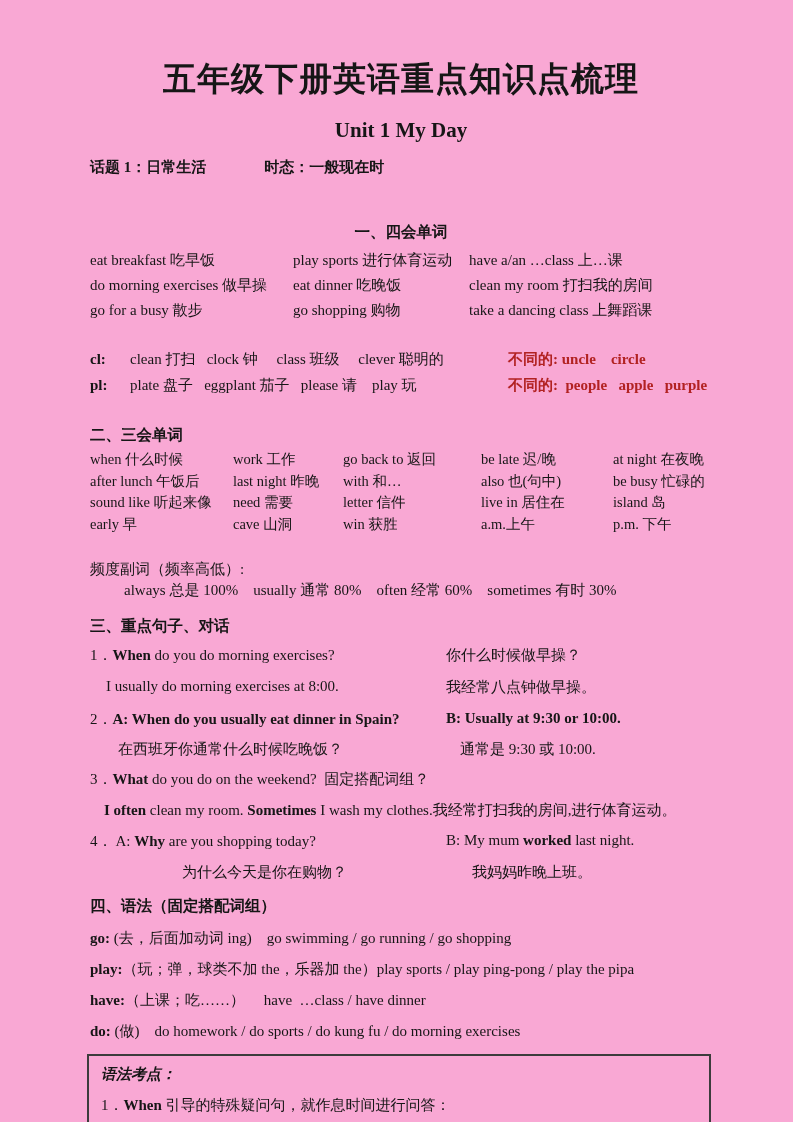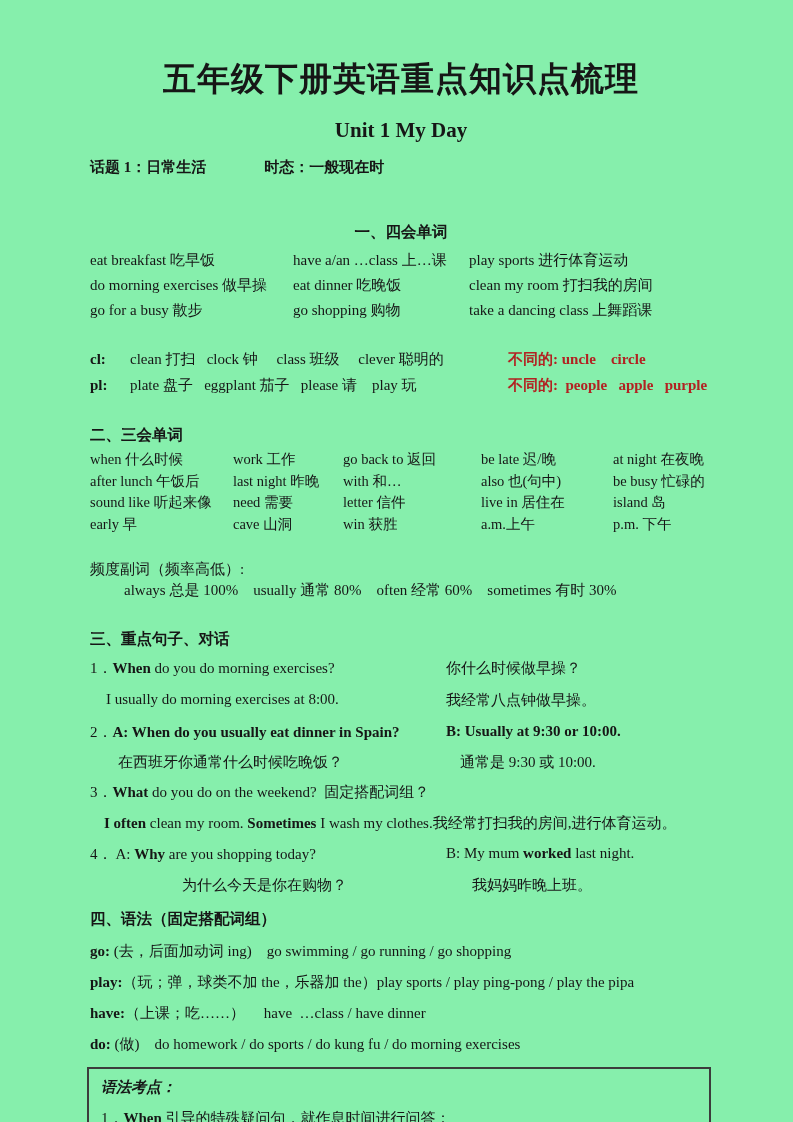--- a/index.html
+++ b/index.html
@@ -2,21 +2,21 @@
 <html><head>
 <meta charset="utf-8">
 <style>
   :root { --red: #b22222; --ink: #161616; }
   * { box-sizing: border-box; }
   html, body { margin: 0; padding: 0; background: #e9e9e9; }
   .page {
     position: relative;
     width: 793px; height: 1122px;
     margin: 0 auto;
-    background: #86efac;
+    background: #f9a8d4;
     color: var(--ink);
     font-family: "Liberation Serif", serif;
     font-size: 15px;
     overflow: hidden;
   }
   .content { position: absolute; left: 90px; top: 0; width: 622px; }
   p { margin: 0; white-space: pre-wrap; }
   .b { font-weight: bold; }
   .red { color: var(--red); font-weight: bold; }
 
@@ -39,21 +39,21 @@
   .clpl-row .pfx { flex: 0 0 40px; font-weight: bold; }
   .clpl-row .mid { flex: 0 0 378px; }
   .clpl-row .redpart { flex: 1; }
 
   .h-s2 { margin-top: 27px; }
   .grid2 { margin-top: 3px; display: grid; grid-template-columns: 143px 110px 138px 132px 1fr; line-height: 21.5px; font-size: 14.5px; }
 
   .h-freq { margin-top: 25px; font-weight: normal; }
   .freq-content { margin-top: 2px; padding-left: 34px; }
 
-  .h-s3 { margin-top: 29px; }
+  .h-s3 { margin-top: 16px; }
   .cols { display: flex; }
   .lft { flex: 0 0 356px; }
   .rgt { flex: 1; }
   .mt9  { margin-top: 9px; }
   .mt11 { margin-top: 11px; }
   .mt12 { margin-top: 12px; }
   .mt13 { margin-top: 13px; }
   .ind16 { padding-left: 16px; }
   .ind14 { padding-left: 14px; }
   .ind28 { padding-left: 28px; }
@@ -81,22 +81,22 @@
   <div class="content">
 
     <div class="doc-title">五年级下册英语重点知识点梳理</div>
     <div class="unit-title">Unit 1 My Day</div>
 
     <p class="topic-line"><span class="b">话题 1：日常生活</span><span class="gap"></span><span class="b">时态：一般现在时</span></p>
 
     <p class="sec-heading h-s1">一、四会单词</p>
     <div class="grid1">
       <span>eat breakfast  吃早饭</span>
+      <span>play sports  进行体育运动</span>
       <span>have a/an …class  上…课</span>
-      <span>play sports  进行体育运动</span>
       <span>do morning exercises  做早操</span>
       <span>eat dinner  吃晚饭</span>
       <span>clean my room  打扫我的房间</span>
       <span>go for a busy  散步</span>
       <span>go shopping  购物</span>
       <span>take a dancing class  上舞蹈课</span>
     </div>
 
     <div class="clpl">
       <p class="clpl-row"><span class="pfx">cl:</span><span class="mid">clean 打扫   clock 钟     class 班级     clever 聪明的</span><span class="redpart red">不同的: uncle    circle</span></p>

